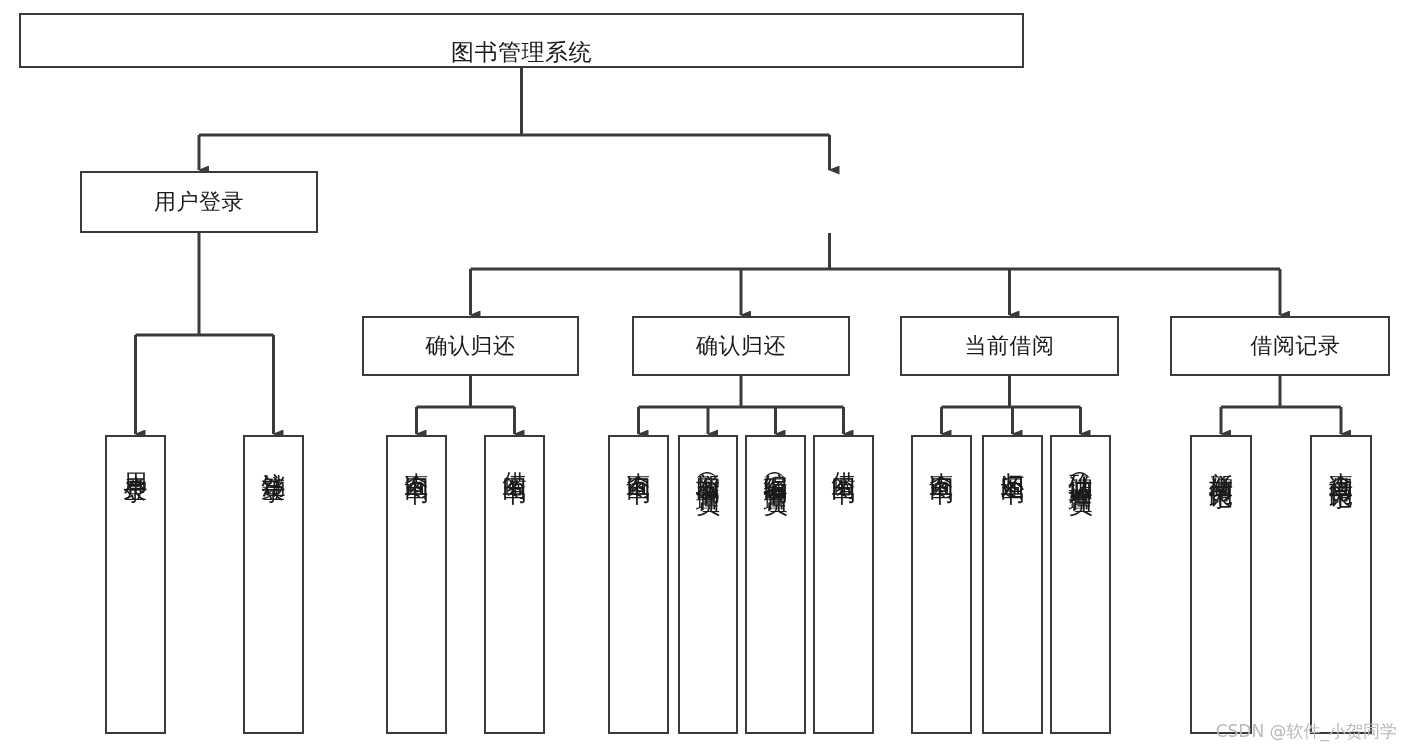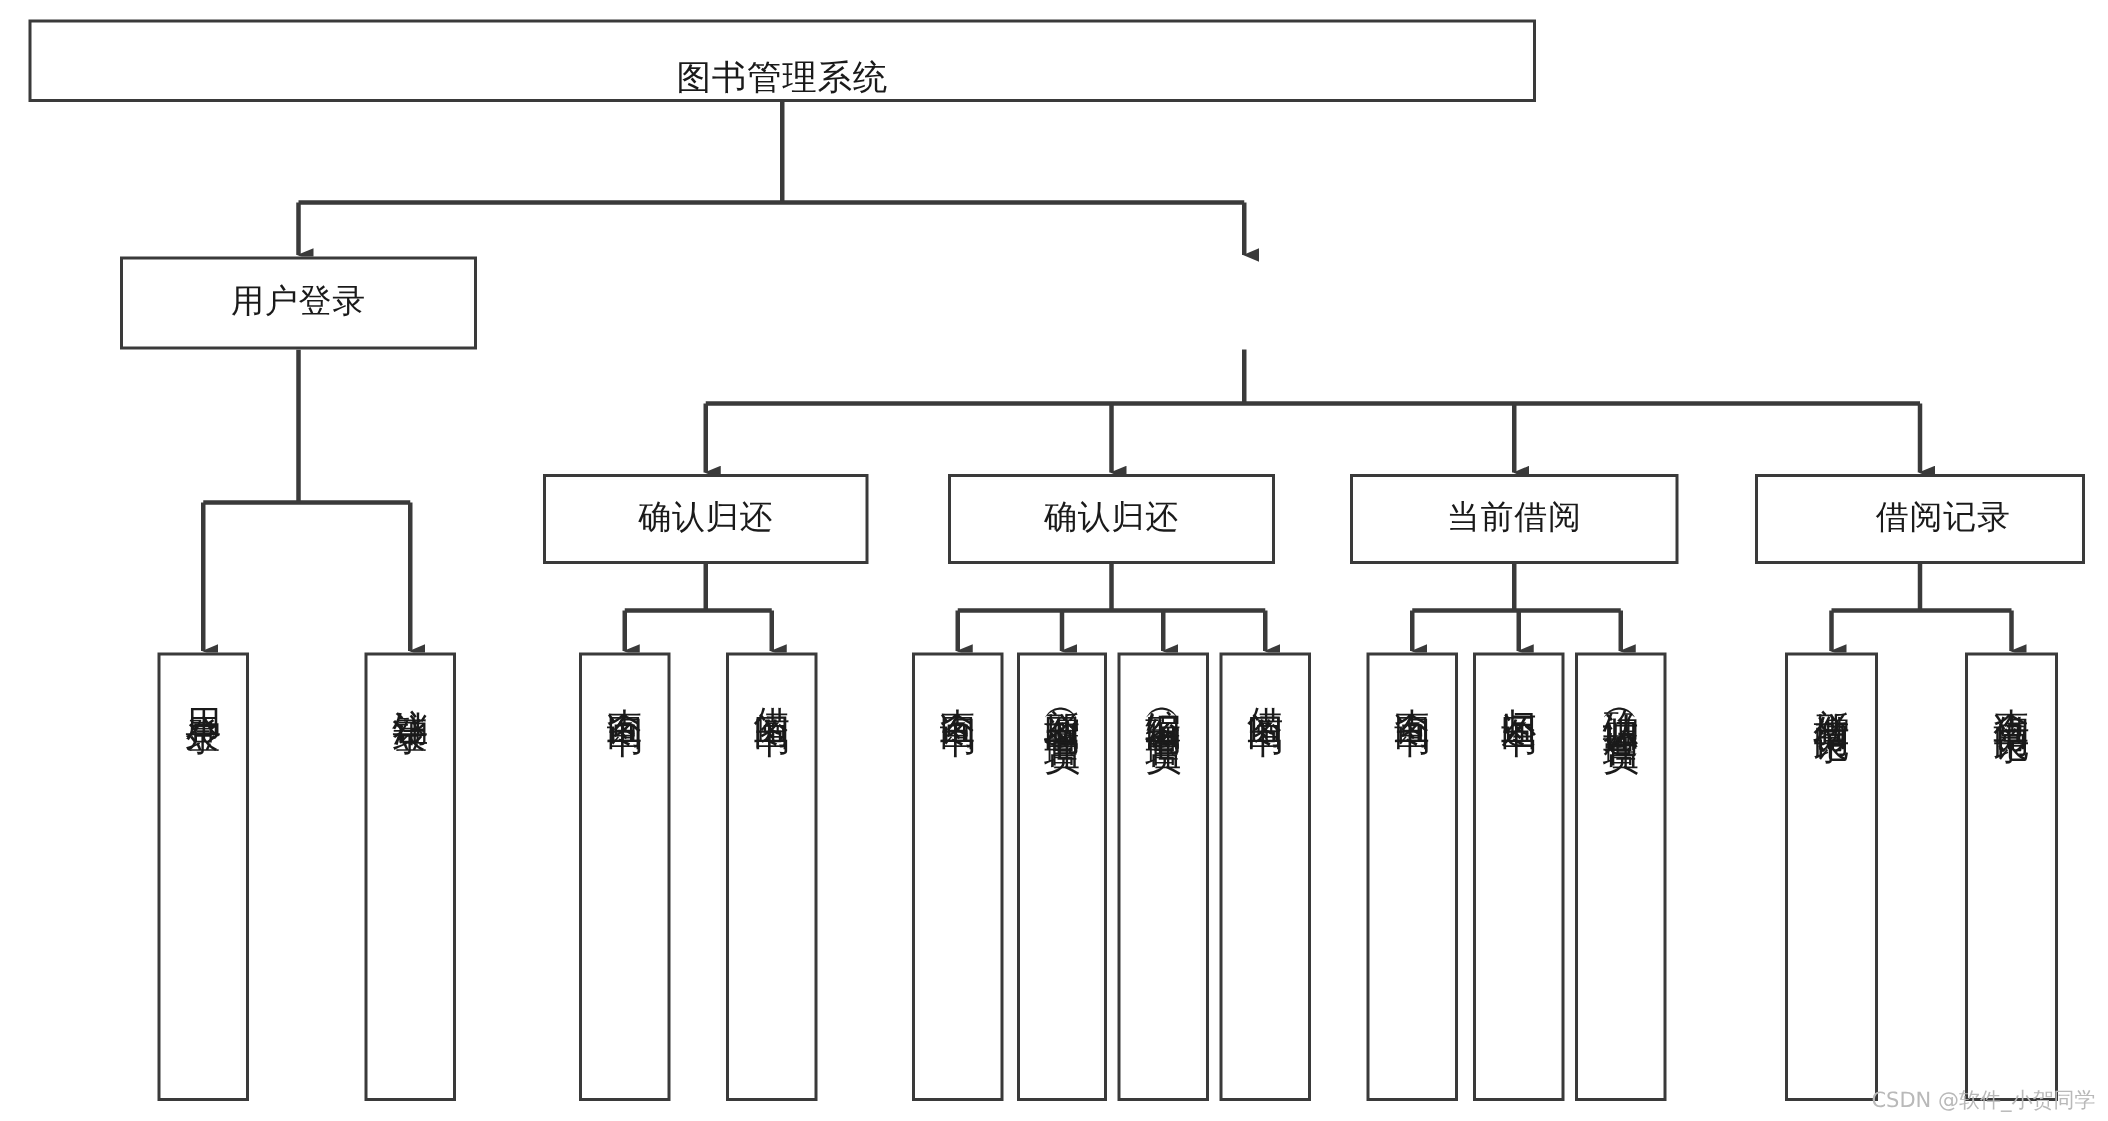--- a/index.html
+++ b/index.html
@@ -56,21 +56,21 @@
     text-orientation: upright;
     font-size: 24px;
     letter-spacing: 3px;
     line-height: 1;
   }
   .node.root .label { font-size: 23px; }
   #watermark {
     position: absolute;
     right: 8px;
     bottom: 4px;
-    font-size: 14px;
+    font-size: 17px;
     color: #b9b9b9;
     white-space: nowrap;
     z-index: 5;
     font-family: "DejaVu Sans", "Liberation Sans", sans-serif;
   }
 </style>
 </head>
 <body>
 
 <div id="canvas">

